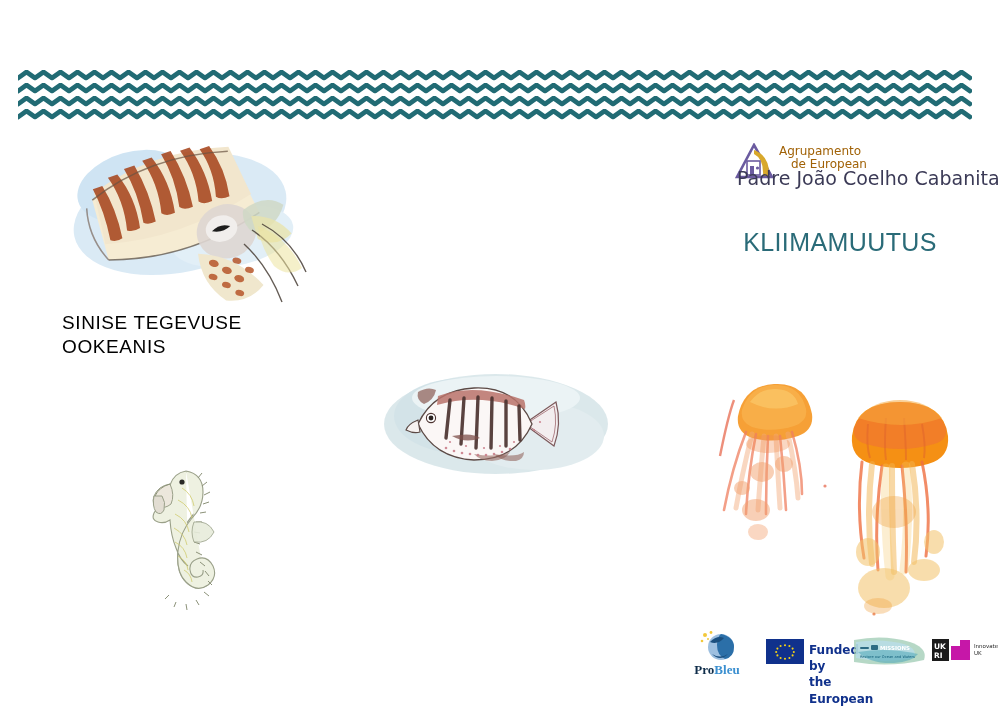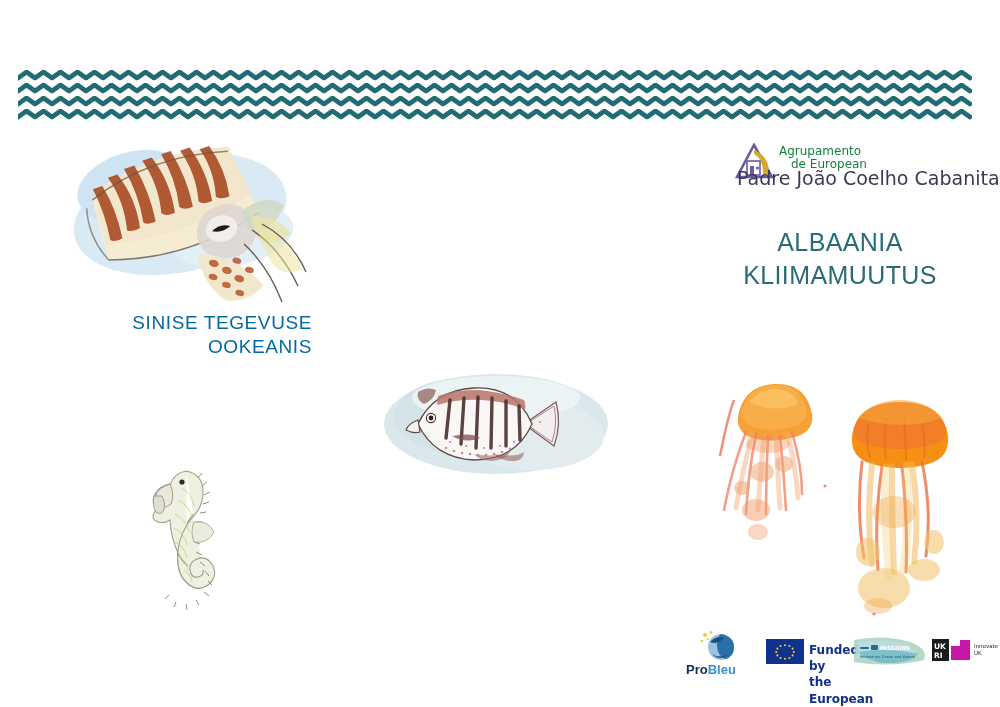--- a/index.html
+++ b/index.html
@@ -33,22 +33,22 @@
     height: 11px;
   }
   .wave-row svg { display: block; width: 100%; height: 100%; }
 
   
   .left-caption {
     position: absolute;
     left: 62px;
     top: 311px;
     width: 250px;
-    text-align: right;
-    color: #0369a1;
+    text-align: left;
+    color: #000000;
     font-size: 19px;
     letter-spacing: 0.6px;
     line-height: 1.25;
     font-weight: 400;
   }
   .main-title {
     position: absolute;
     left: 690px;
     top: 226px;
     width: 300px;
@@ -69,21 +69,21 @@
     height: 62px;
   }
   .school-logo .mark {
     position: absolute;
     left: 0; top: 0;
     width: 40px; height: 38px;
   }
   .school-logo .agr-text {
     position: absolute;
     left: 44px; top: 2px;
-    color: #15803d;
+    color: #a16207;
     font-size: 12px;
     line-height: 1.05;
     font-family: "DejaVu Sans", sans-serif;
   }
   .school-logo .agr-text .l2 { padding-left: 12px; }
   .school-logo .school-name {
     position: absolute;
     left: 2px; top: 24px;
     color: #3b3a56;
     font-size: 19px;
@@ -108,22 +108,22 @@
     top: 630px;
     width: 300px;
     height: 52px;
   }
   .logo-item { position: absolute; }
 
   #probleu-logo { left: 0; top: 0; width: 62px; height: 50px; }
   #probleu-logo .mark { position:absolute; left: 12px; top: 0; width: 40px; height: 32px; }
   #probleu-logo .word {
     position: absolute; left: 0; top: 32px; width: 62px;
-    text-align: left; font-size: 13px; font-weight: bold;
-    font-family: Liberation Sans, sans-serif;
+    text-align: center; font-size: 13px; font-weight: bold;
+    font-family: Liberation Serif, serif;
   }
   #probleu-logo .pro { color: #0f2d4a; }
   #probleu-logo .bleu { color: #3a8fd0; }
 
   #eu-funding-logo { left: 80px; top: 9px; width: 95px; height: 26px; }
   #eu-funding-logo .flag {
     position: absolute; left: 0; top: 0; width: 38px; height: 25px;
     background: #10318c;
   }
   #eu-funding-logo .flag svg { width: 38px; height: 25px; }
@@ -239,21 +239,20 @@
       </svg>
     </div>
     <div class="agr-text">
       <div class="l1">Agrupamento</div>
       <div class="l2">de European</div>
     </div>
     <div class="school-name">Padre João Coelho Cabanita</div>
   </div>
 
   <div class="main-title">
-    <span class="tline">ALBAANIA</span>
     <span class="tline">KLIIMAMUUTUS</span>
   </div>
 
   <div class="illus" id="fish-illustration">
     <svg viewBox="0 0 244 134">
       <g opacity="0.5">
         <ellipse cx="122" cy="66" rx="112" ry="50" fill="#b9d2d8"></ellipse>
         <ellipse cx="90" cy="58" rx="70" ry="38" fill="#a9c9d3"></ellipse>
         <ellipse cx="160" cy="78" rx="70" ry="34" fill="#c6dbe0"></ellipse>
         <ellipse cx="122" cy="40" rx="84" ry="22" fill="#d8e8ec"></ellipse>

